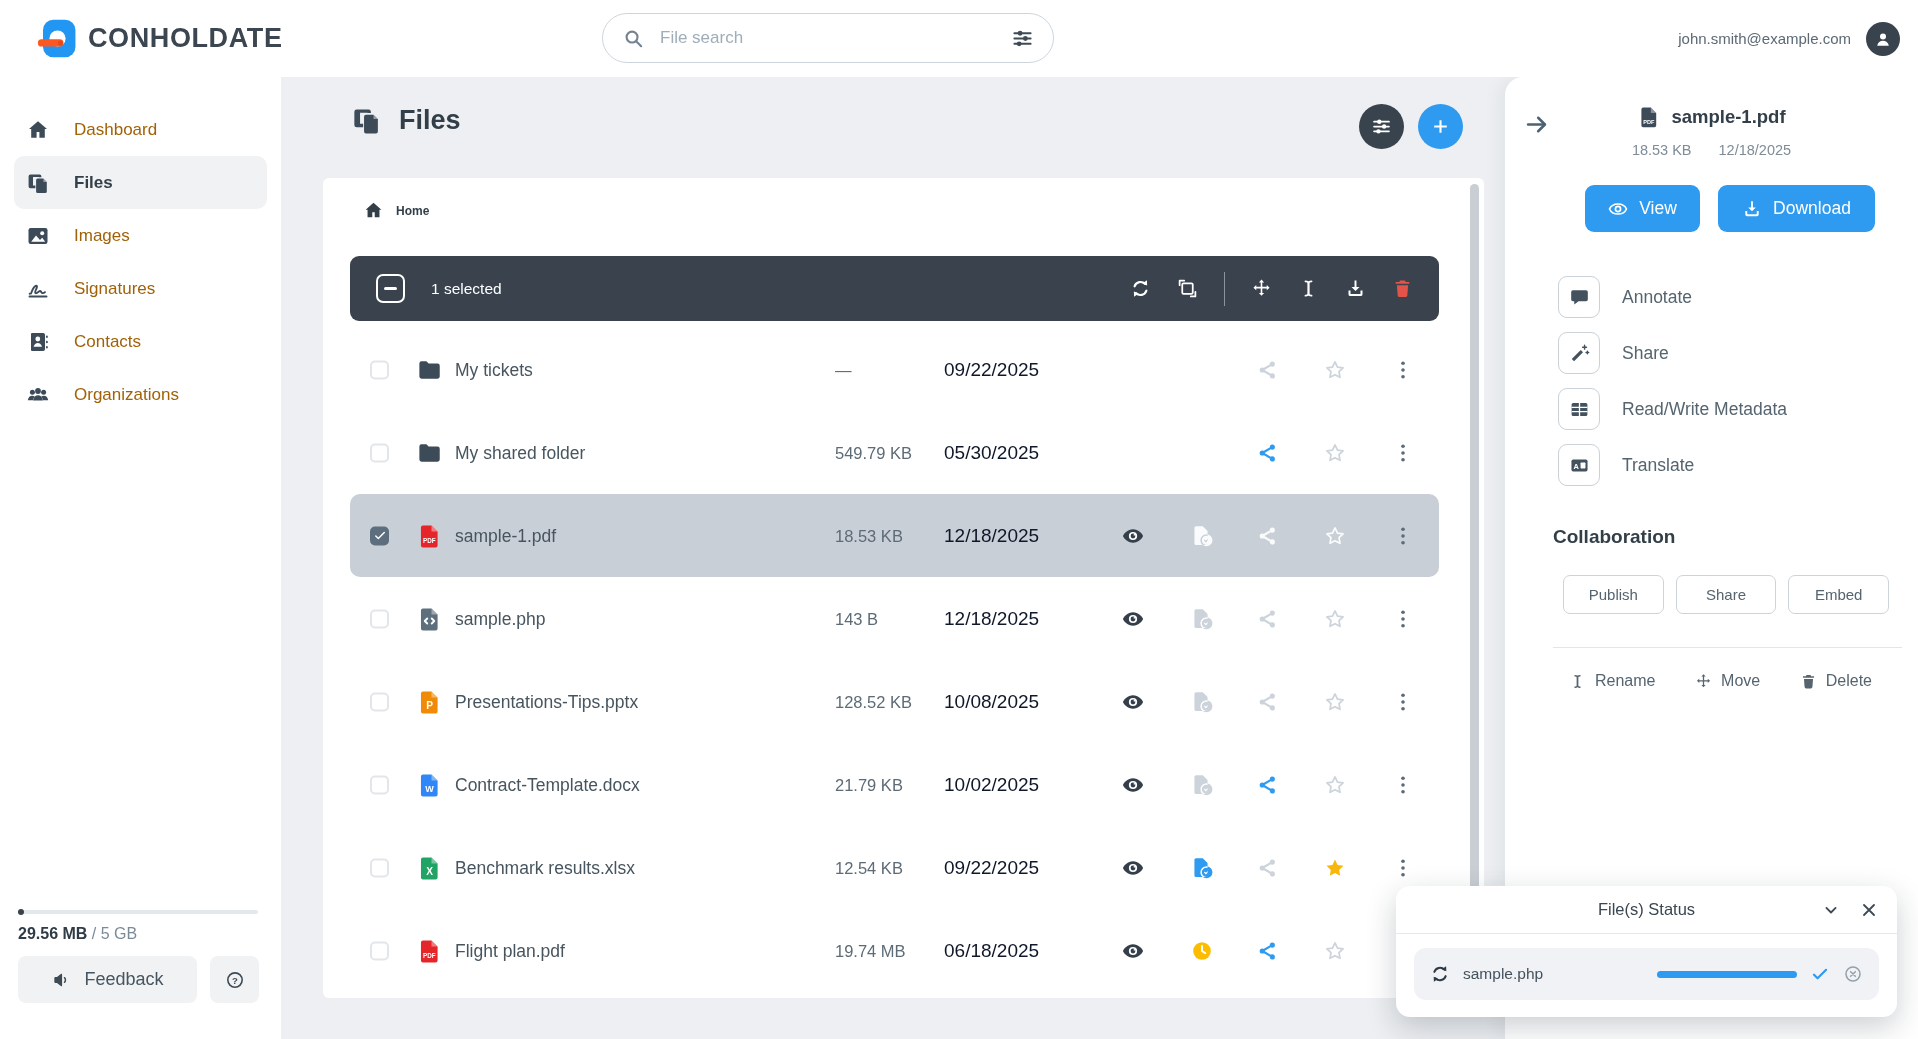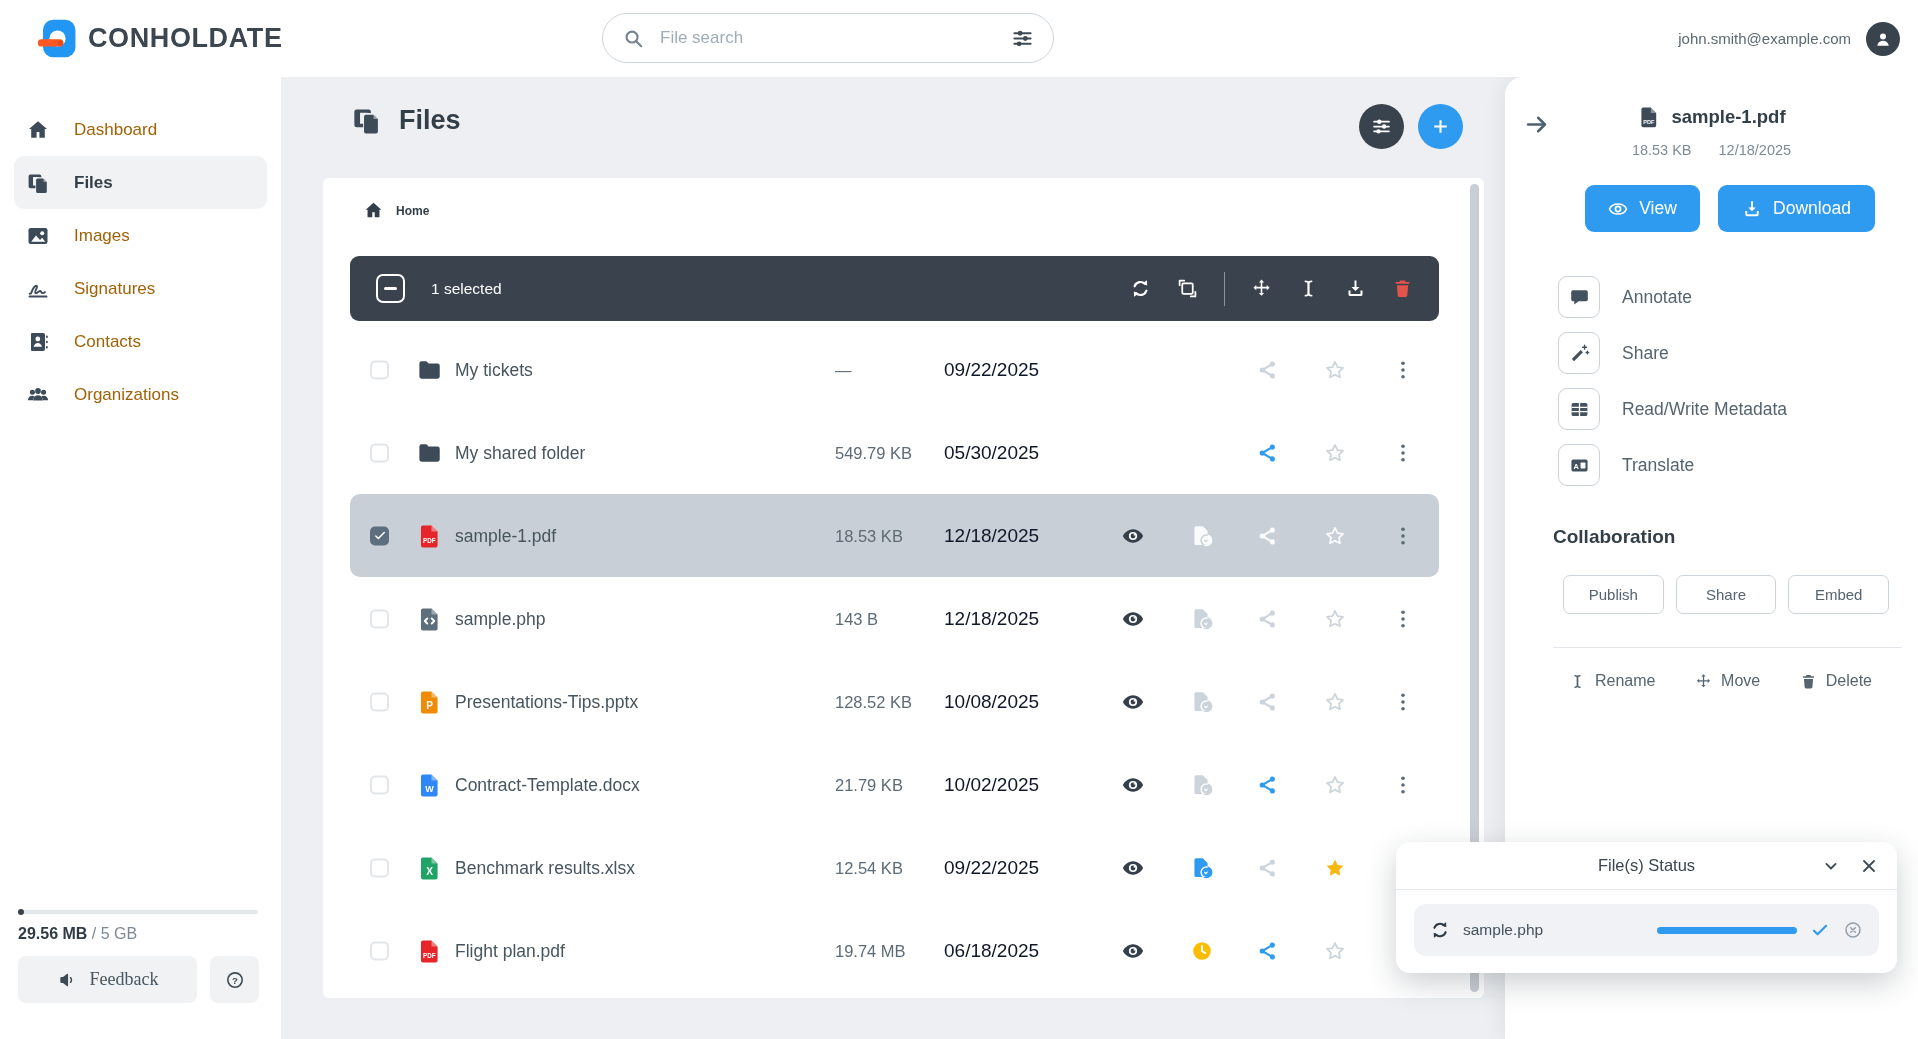--- a/index.html
+++ b/index.html
@@ -31,21 +31,21 @@
   .nav-item .ic{width:24px;height:24px;color:#3d4b59}
   .nav-item.active{background:#f1f2f4;font-weight:bold;color:#333f49}
   .storage{position:absolute;left:18px;width:240px;bottom:96px}
   .storage-bar{height:4px;background:#e5e8eb;border-radius:2px;position:relative;margin-bottom:11px}
   .storage-fill{position:absolute;left:0;top:-1px;height:6px;min-width:6px;background:#39434d;border-radius:3px}
   .storage-text{font-size:16px;color:#7c8a96}
   .storage-used{font-weight:bold;color:#2f3b45}
   .side-bottom{position:absolute;left:18px;right:22px;bottom:36px;display:flex;gap:13px}
   .feedback-btn{flex:1;height:47px;background:#f1f2f4;border:none;border-radius:8px;display:flex;
                 align-items:center;justify-content:center;gap:13px;font-size:18px;color:#46555f;
-                font-family:Liberation Serif, serif;cursor:pointer}
+                font-family:Liberation Sans, sans-serif;cursor:pointer}
   .feedback-btn .ic,.help-btn .ic{width:20px;height:20px;color:#3e4a54}
   .help-btn{width:49px;height:47px;background:#f1f2f4;border:none;border-radius:8px;display:flex;
             align-items:center;justify-content:center;cursor:pointer}
 
   
   .content{position:absolute;left:281px;top:77px;right:0;bottom:0;background:#edeff2}
   .main-head{position:absolute;left:70px;top:28px;display:flex;align-items:center;gap:17px}
   .main-head .ic{width:31px;height:31px;color:#3d4a57}
   .main-title{font-size:27px;font-weight:bold;color:#323e48}
   .head-btns{position:absolute;left:1078px;top:27px;display:flex;gap:14px}
@@ -115,21 +115,21 @@
   .collab-btns{margin:27px 29px 0 58px;display:flex;gap:12px}
   .collab-btn{flex:1;height:39px;border:1px solid #ccd4db;background:#fff;border-radius:7px;
               font-size:15px;color:#55646f;font-family:inherit;cursor:pointer}
   .rp-divider{margin:33px 16px 0 48px;height:1px;background:#e2e6ea}
   .fileops{margin:23px 40px 0 58px;display:flex;justify-content:space-between}
   .fileop{display:flex;align-items:center;gap:9px;font-size:16px;color:#55646f;background:none;border:none;
           font-family:inherit;cursor:pointer}
   .fileop .ic{width:17px;height:17px;color:#55646f}
 
   
-  .statuspanel{position:absolute;left:1396px;top:842px;width:501px;height:131px;background:#fff;
+  .statuspanel{position:absolute;left:1396px;top:886px;width:501px;height:131px;background:#fff;
                border-radius:14px;box-shadow:0 10px 30px rgba(25,35,45,.22);z-index:10}
   .sp-head{position:relative;height:47px;border-bottom:1px solid #e6eaed}
   .sp-title{position:absolute;left:0;right:0;top:0;height:47px;line-height:47px;text-align:center;
             font-size:16.5px;color:#3a4650}
   .sp-btns{position:absolute;right:18px;top:0;height:47px;display:flex;align-items:center;gap:18px}
   .sp-btns .ic{width:20px;height:20px;color:#3e4a54;cursor:pointer}
   .sp-item{margin:14px 18px 0;height:52px;background:#f0f2f5;border-radius:12px;display:flex;
            align-items:center;gap:13px;padding:0 16px;box-sizing:border-box}
   .sp-item .ic{width:20px;height:20px}
   .sp-ref{color:#2f3a44}

